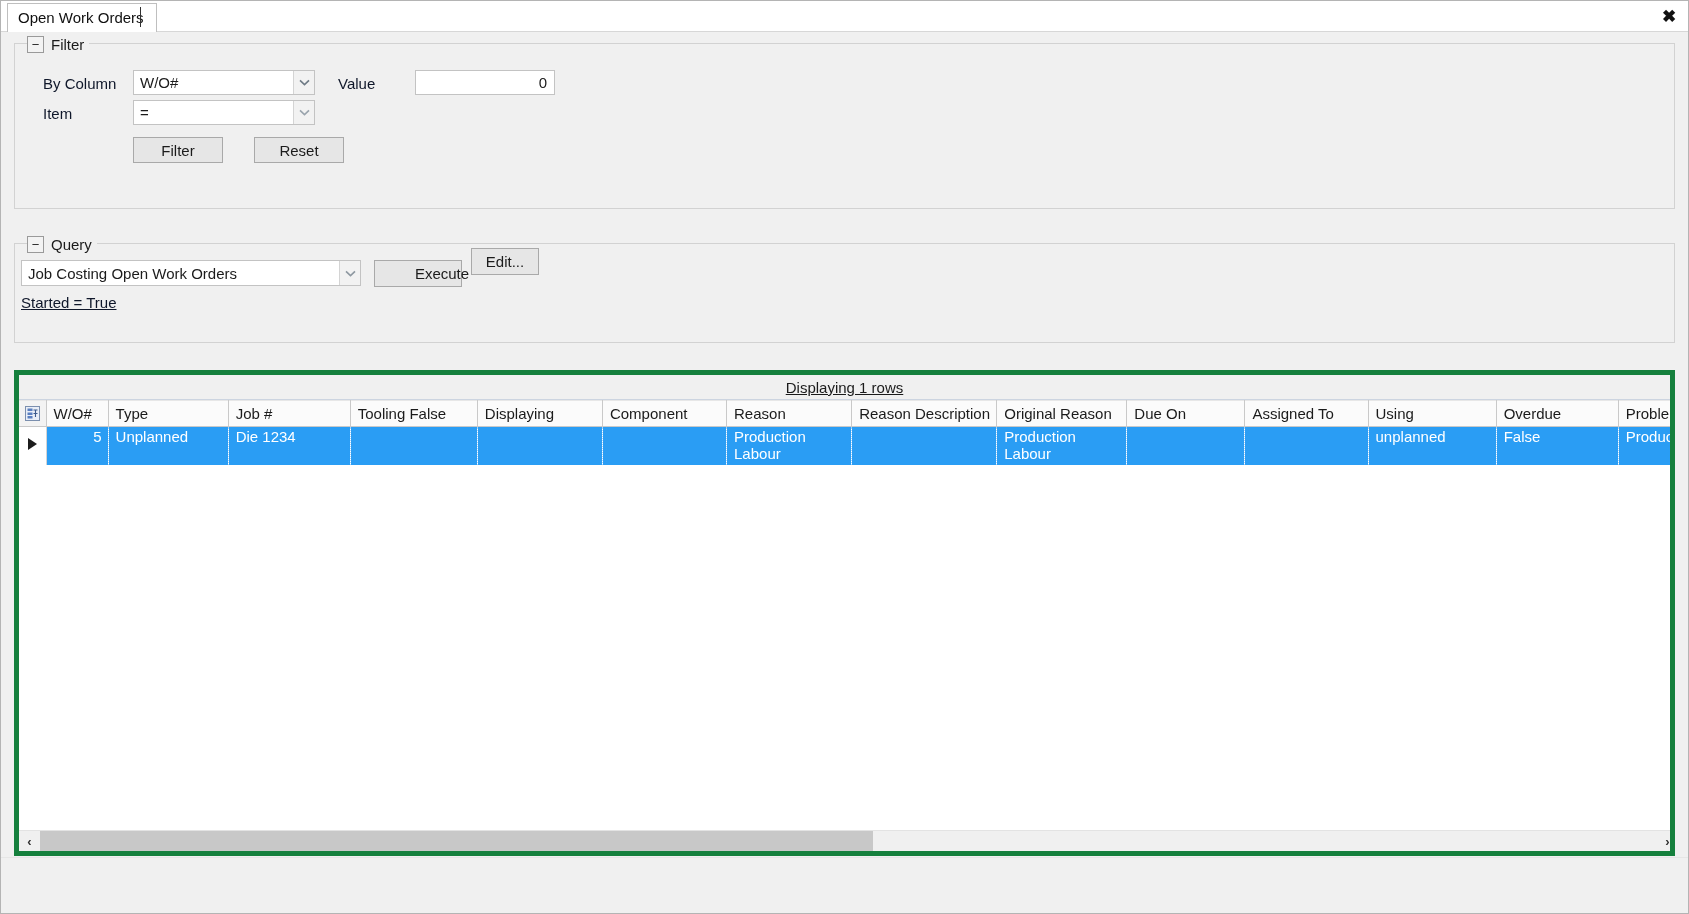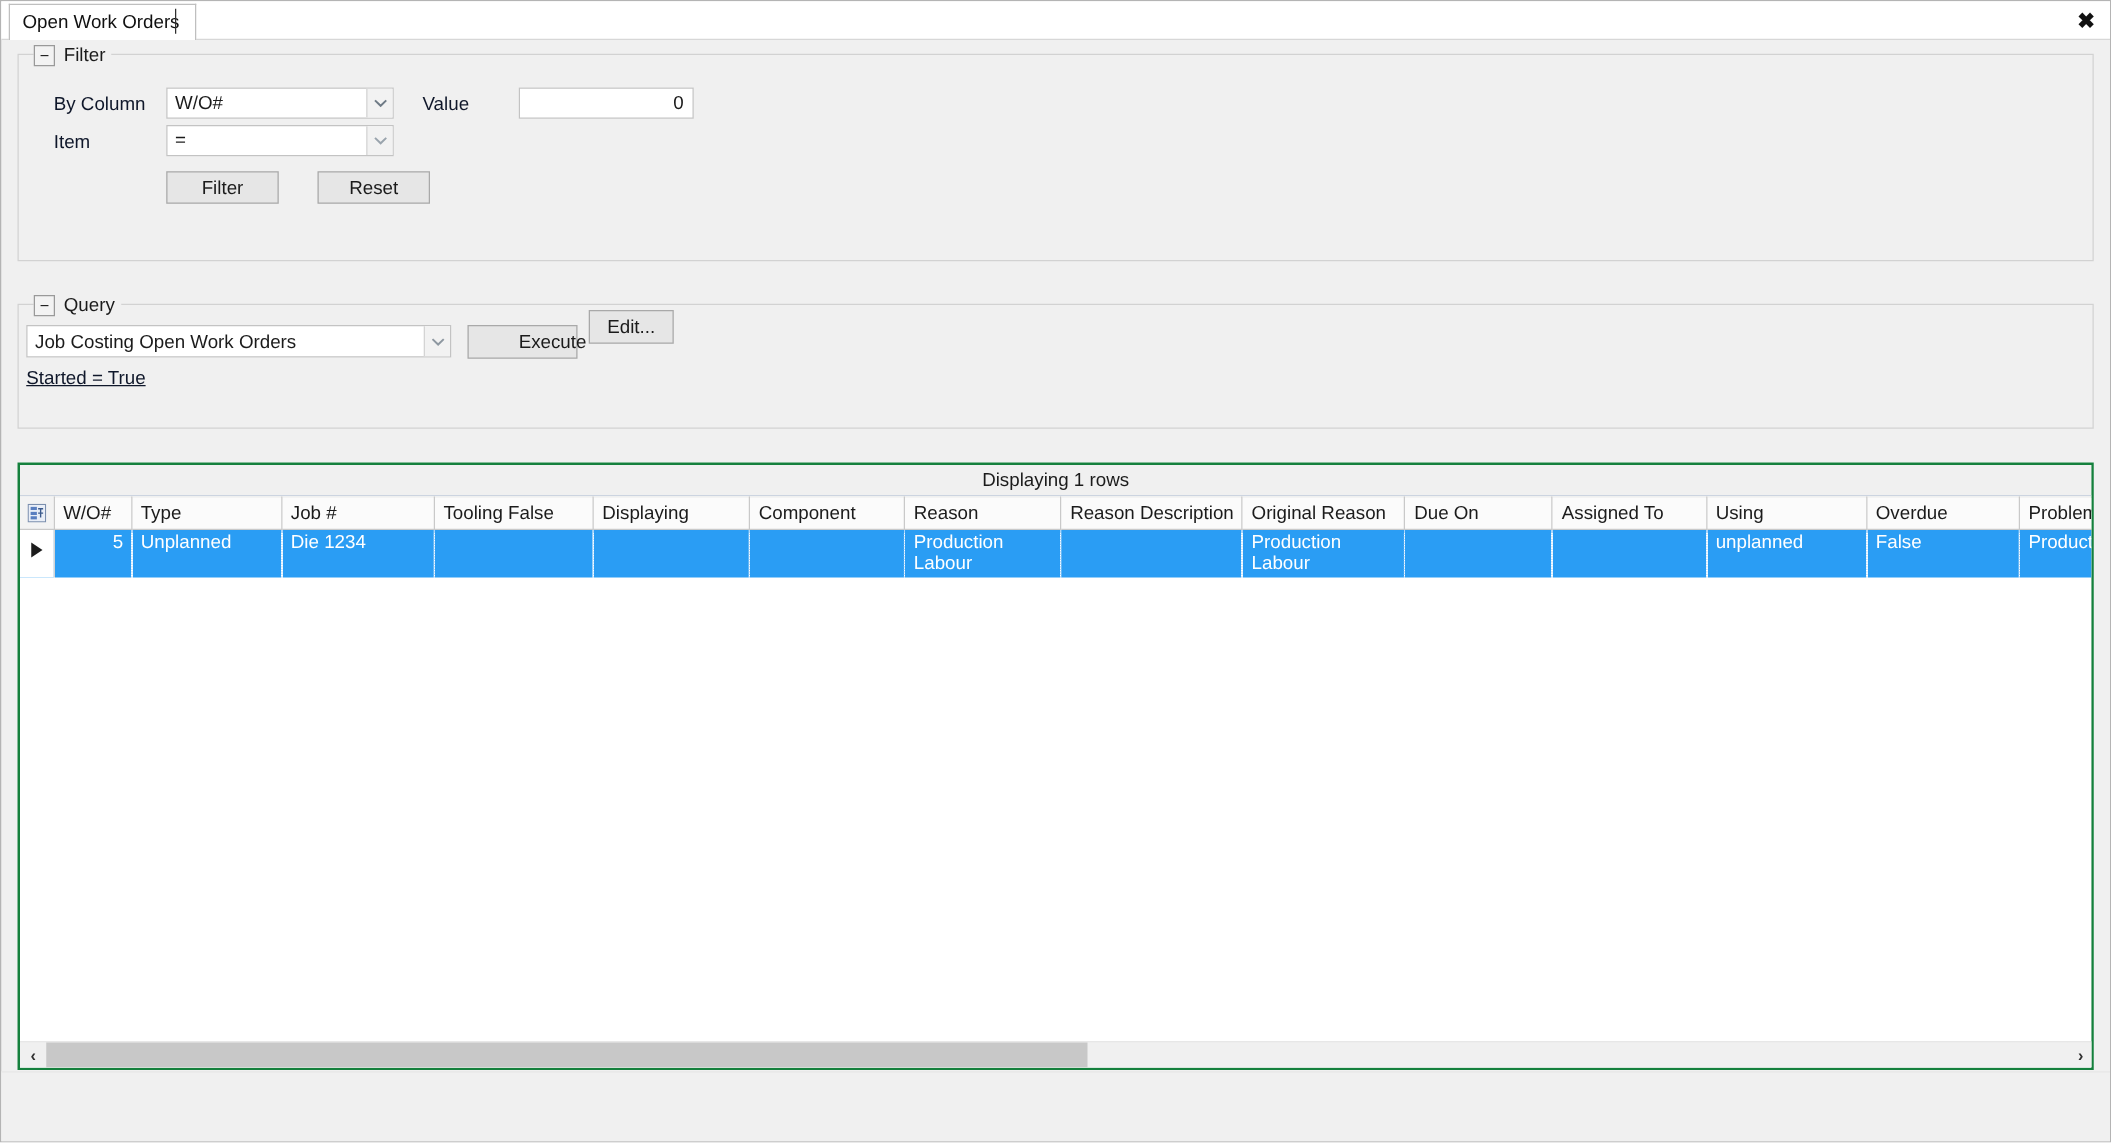--- a/index.html
+++ b/index.html
@@ -127,21 +127,22 @@
     cursor: pointer; user-select: none;
     font-family: "Liberation Sans", sans-serif;
   }
 
   
   #grid-panel {
     position: absolute;
     left: 13px; top: 369px;
     width: 1661px; height: 486px;
     background: #ffffff;
-    border: 2px solid #15803d;
+    border: 5px solid #15803d;
+    text-decoration: underline;
   }
   #grid-caption {
     height: 25px;
     background: #f0f0f0;
     border-bottom: 1px solid #ccd4e0;
     display: flex; align-items: center; justify-content: center;
     font-size: 15px;
     color: #1b1b1b;
   }
   #grid-scroll {

